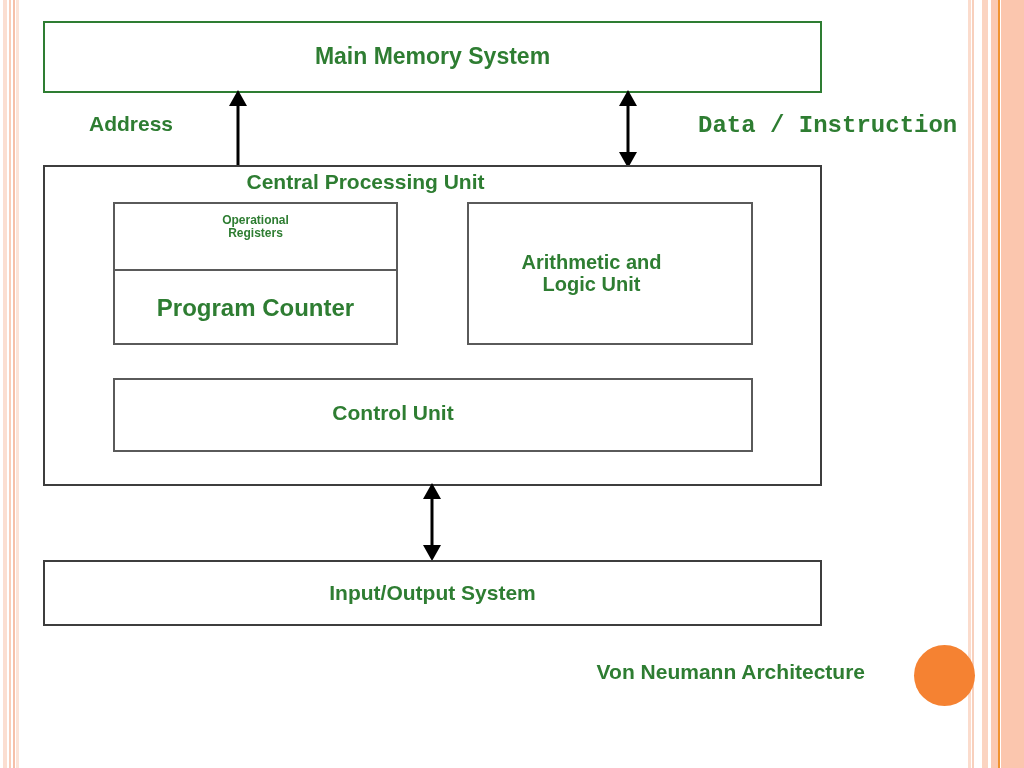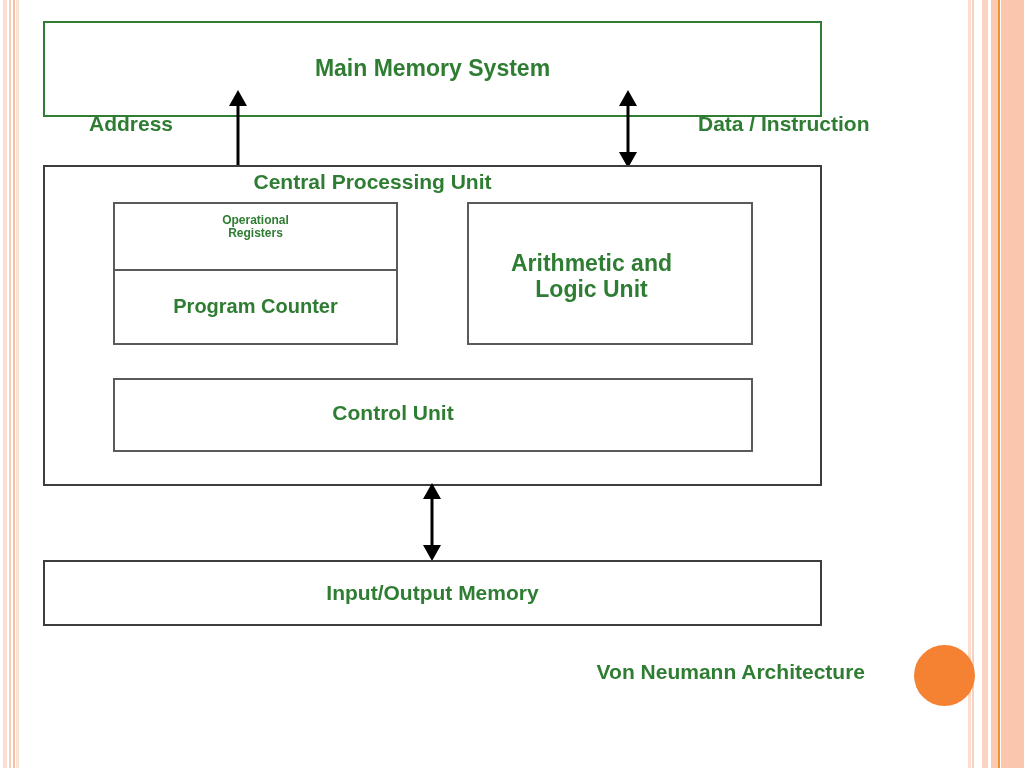--- a/index.html
+++ b/index.html
@@ -61,35 +61,35 @@
   
   .center-label {
     position: absolute;
     left: 0;
     right: 0;
     top: 50%;
     transform: translateY(-50%);
   }
 
   
-  #main-memory-box { left: 43px;  top: 21px;  width: 779px; height: 96px; }
+  #main-memory-box { left: 43px;  top: 21px;  width: 779px; height: 72px; }
   #main-memory-box .box-label { font-size: 23px; }
 
   #cpu-box { left: 43px; top: 165px; width: 779px; height: 321px; }
   #cpu-title {
     position: absolute;
     left: 0; right: 0;
     top: 170px;
     font-size: 21px;
     color: #2e7d32;
     font-weight: bold;
     text-align: center;
   }
   
-  #cpu-title { left: 36px; right: auto; width: 673px; }
+  #cpu-title { left: 29px; right: auto; width: 673px; }
 
   #registers-box  { left: 113px; top: 202px; width: 285px; height: 143px; }
   #registers-divider {
     position: absolute;
     left: 113px;
     top: 269px;
     width: 285px;
     height: 0;
     border-top: 2px solid #5a5a5a;
     box-sizing: border-box;
@@ -97,29 +97,29 @@
   #operational-registers-label {
     position: absolute;
     left: 113px; width: 285px;
     top: 214px;
     font-size: 12px;
   }
   #program-counter-label {
     position: absolute;
     left: 113px; width: 285px;
     top: 295px;
-    font-size: 20px;
+    font-size: 24px;
   }
 
   #alu-box { left: 467px; top: 202px; width: 286px; height: 143px; }
   #alu-label {
     position: absolute;
     left: 467px; width: 249px;
     top: 251px;
-    font-size: 23px;
+    font-size: 20px;
   }
 
   #control-unit-box { left: 113px; top: 378px; width: 640px; height: 74px; }
   #control-unit-label {
     position: absolute;
     left: 113px; width: 560px;
     top: 401px;
     font-size: 21px;
   }
 
@@ -127,21 +127,21 @@
   #io-box .box-label { font-size: 21px; }
 
   
   .free-label {
     position: absolute;
     color: #2e7d32;
     font-weight: bold;
     white-space: nowrap;
   }
   #address-label          { left: 89px;  top: 112px; font-size: 21px; }
-  #data-instruction-label { left: 698px; top: 112px; font-size: 21px; }
+  #data-instruction-label { left: 698px; top: 112px; font-size: 24px; font-family: Liberation Mono, monospace; }
   #caption-label          { left: 0;  top: 660px; width: 865px; font-size: 21px; text-align: right; }
 
   
   .arrow { position: absolute; }
 
   
   #orange-circle {
     position: absolute;
     left: 914px;
     top: 645px;
@@ -205,20 +205,20 @@
   <div class="box box-gray" id="control-unit-box"></div>
   <div class="box-label" id="control-unit-label">Control Unit</div>
 
   <svg class="arrow" id="cpu-io-arrow" width="30" height="80" style="left:417px; top:482px;">
     <line x1="15" y1="12" x2="15" y2="68" stroke="#000000" stroke-width="3"></line>
     <polygon points="15,1 6,17 24,17" fill="#000000"></polygon>
     <polygon points="15,79 6,63 24,63" fill="#000000"></polygon>
   </svg>
 
   <div class="box box-dark" id="io-box">
-    <div class="box-label center-label">Input/Output Memory</div>
+    <div class="box-label center-label">Input/Output System</div>
   </div>
 
   <div class="free-label" id="caption-label">Von Neumann Architecture</div>
 
   <div id="orange-circle"></div>
 
 </div>
 
 </body></html>

